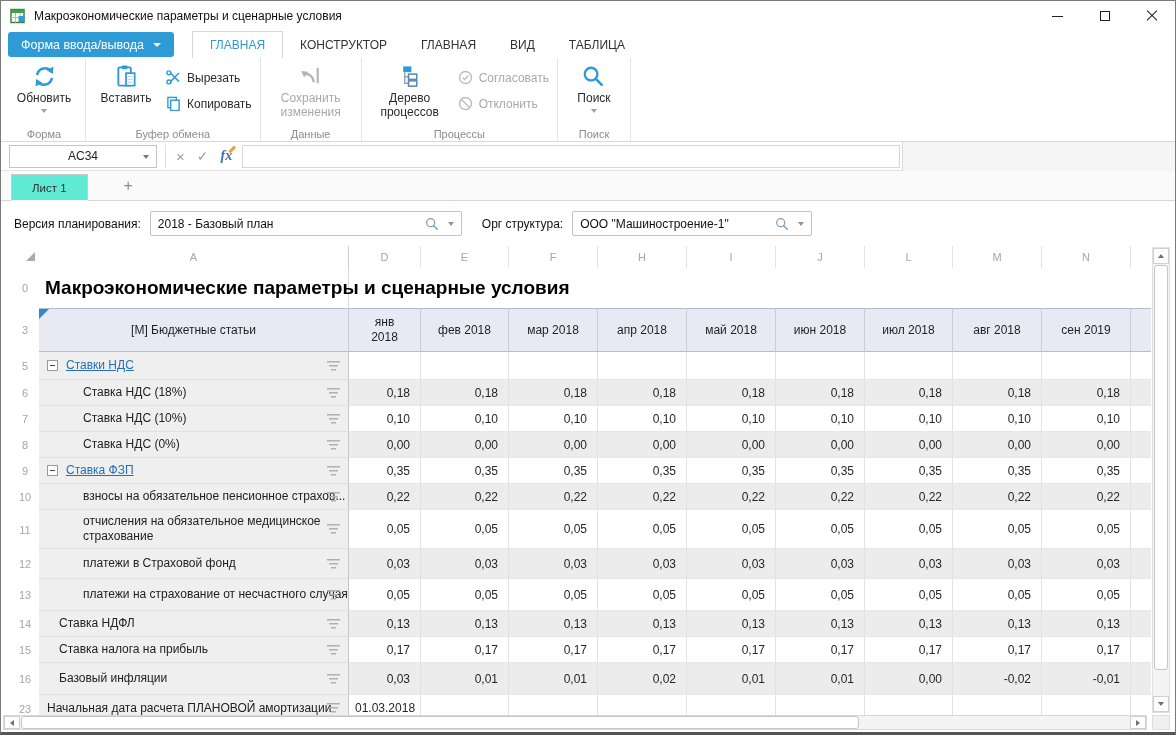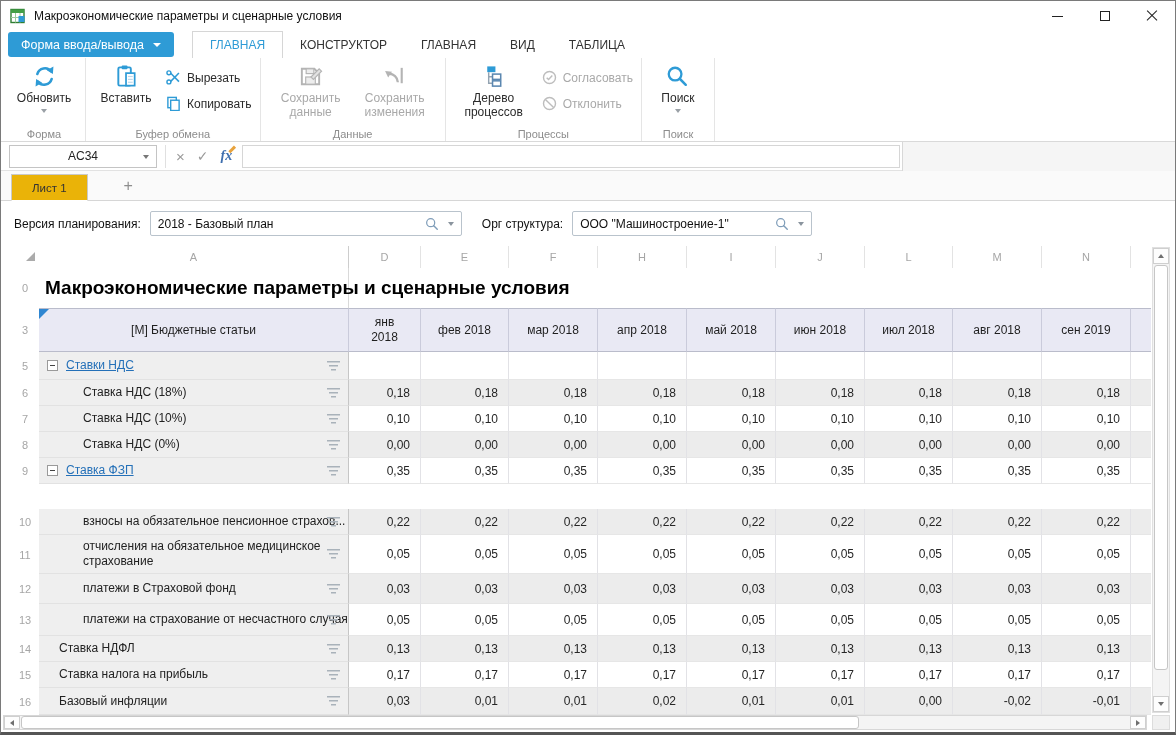--- a/index.html
+++ b/index.html
@@ -50,21 +50,21 @@
   .fb-icons{display:flex;align-items:center;gap:12px;padding:0 10px;border-left:1px solid #e0e0e0;margin-left:8px;height:23px;}
   .fbx{color:#9a9a9a;font-size:15px;line-height:1;cursor:pointer;}
   .fbc{color:#9a9a9a;font-size:14px;line-height:1;cursor:pointer;}
   .fbfx{font-family:"Liberation Serif",serif;font-style:italic;font-weight:bold;color:#3f6fae;font-size:14px;position:relative;cursor:pointer;}
   .fbfx::after{content:"";position:absolute;right:-4px;top:0;width:8px;height:2.5px;background:#e8a33d;transform:rotate(-45deg);}
   .fb-input{width:658px;height:23px;border:1px solid #d6d6d6;background:#fff;font-size:12px;padding:0 4px;outline:none;}
   .fb-rest{flex:1;height:29px;background:#f5f5f5;border-left:1px solid #d8d8d8;margin-left:2px;}
 
   
   .stabs{height:30px;background:#fafafa;border-bottom:1px solid #d6d6d6;display:flex;align-items:flex-end;padding-left:10px;}
-  .stab{height:27px;background:#eab308;border:1px solid #c9c9c9;border-bottom:1px solid #fff;margin-bottom:-1px;
+  .stab{height:27px;background:#5eead4;border:1px solid #c9c9c9;border-bottom:1px solid #fff;margin-bottom:-1px;
         padding:0 20px;font-size:11.5px;color:#333;display:flex;align-items:center;cursor:pointer;}
   .stab-add{margin-left:36px;color:#8d8d8d;font-size:16px;padding-bottom:5px;cursor:pointer;}
 
   
   .frow{height:45px;display:flex;align-items:center;padding-left:13px;background:#fff;}
   .flabel{font-size:12px;color:#111;margin-right:9px;}
   .combo{height:25px;border:1px solid #b9c3cc;border-radius:2px;display:flex;align-items:center;padding:0 7px;background:#fff;cursor:pointer;}
   .combo .cval{font-size:12px;color:#111;flex:1;white-space:nowrap;overflow:hidden;}
   .combo-v{width:312px;} .combo-o{width:240px;margin-right:0;}
   .combo-split{display:flex;align-items:center;gap:6px;padding-left:6px;}
@@ -238,31 +238,20 @@
         </div>
       </div>
       <div class="rgroup-label">Буфер обмена</div>
     </div>
 
     <div class="rgroup">
       <div class="rgroup-body">
         <div class="bigbtn disabled" style="width:84px">
           <span class="ric">
             <svg width="25" height="25" viewBox="0 0 26 26">
-              <path d="M4 5 h13 l5 5 v11 h-18 z" fill="#fff" stroke="#b4b4b4" stroke-width="2"></path>
-              <rect x="8" y="13.5" width="10" height="7.5" fill="#ededed" stroke="#b4b4b4" stroke-width="1.2"></rect>
-              <rect x="8.5" y="5" width="8" height="5" fill="#ededed" stroke="#b4b4b4" stroke-width="1.2"></rect>
-              <path d="M13.5 13.5 L22 5 l2.5 2.5 L16 16 z" fill="#e2e2e2" stroke="#b4b4b4" stroke-width="1.2"></path>
-            </svg>
-          </span>
-          <span class="blabel">Сохранить данные</span>
-        </div>
-        <div class="bigbtn disabled" style="width:84px">
-          <span class="ric">
-            <svg width="25" height="25" viewBox="0 0 26 26">
               <line x1="20.5" y1="4" x2="20.5" y2="20" stroke="#b4b4b4" stroke-width="2.2"></line>
               <path d="M16.5 19 A9 9 0 0 0 6.8 10.2" fill="none" stroke="#b4b4b4" stroke-width="2.4"></path>
               <polygon points="3.2,7.4 10.4,8 6.4,14" fill="#b4b4b4"></polygon>
             </svg>
           </span>
           <span class="blabel">Сохранить изменения</span>
         </div>
       </div>
       <div class="rgroup-label">Данные</div>
     </div>
@@ -511,21 +500,21 @@
           <div class="val" style="width: 88px;">0,35</div>
           <div class="val" style="width: 89px;">0,35</div>
           <div class="val" style="width: 89px;">0,35</div>
           <div class="val" style="width: 89px;">0,35</div>
           <div class="val" style="width: 89px;">0,35</div>
           <div class="val" style="width: 88px;">0,35</div>
           <div class="val" style="width: 89px;">0,35</div>
           <div class="val" style="width: 89px;">0,35</div>
           <div class="val spare"></div>
         </div>
-        <div class="grow shade" style="height: 26px; margin-top: 25px;">
+        <div class="grow shade" style="height: 26px;">
           <div class="rn">10</div>
           <div class="lbl-cell kind-child nowrap" style="width: 310px;">
             <span class="lbl-text">взносы на обязательное пенсионное страхов...</span>
             <span class="filter-icon"></span>
           </div>
           <div class="val" style="width: 72px;">0,22</div>
           <div class="val" style="width: 88px;">0,22</div>
           <div class="val" style="width: 89px;">0,22</div>
           <div class="val" style="width: 89px;">0,22</div>
           <div class="val" style="width: 89px;">0,22</div>
@@ -613,21 +602,21 @@
           <div class="val" style="width: 88px;">0,17</div>
           <div class="val" style="width: 89px;">0,17</div>
           <div class="val" style="width: 89px;">0,17</div>
           <div class="val" style="width: 89px;">0,17</div>
           <div class="val" style="width: 89px;">0,17</div>
           <div class="val" style="width: 88px;">0,17</div>
           <div class="val" style="width: 89px;">0,17</div>
           <div class="val" style="width: 89px;">0,17</div>
           <div class="val spare"></div>
         </div>
-        <div class="grow shade" style="height: 27px;">
+        <div class="grow shade" style="height: 32px;">
           <div class="rn">16</div>
           <div class="lbl-cell kind-leaf" style="width: 310px;">
             <span class="lbl-text">Базовый инфляции</span>
             <span class="filter-icon"></span>
           </div>
           <div class="val" style="width: 72px;">0,03</div>
           <div class="val" style="width: 88px;">0,01</div>
           <div class="val" style="width: 89px;">0,01</div>
           <div class="val" style="width: 89px;">0,02</div>
           <div class="val" style="width: 89px;">0,01</div>

